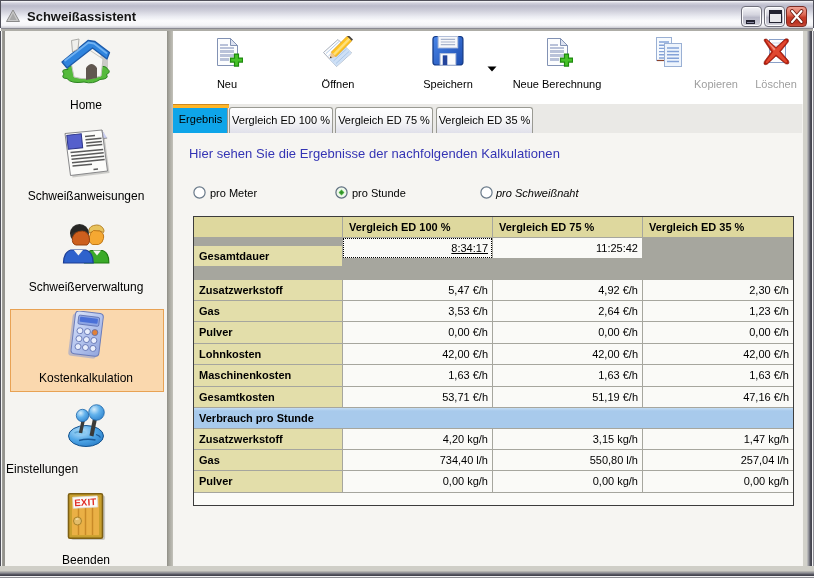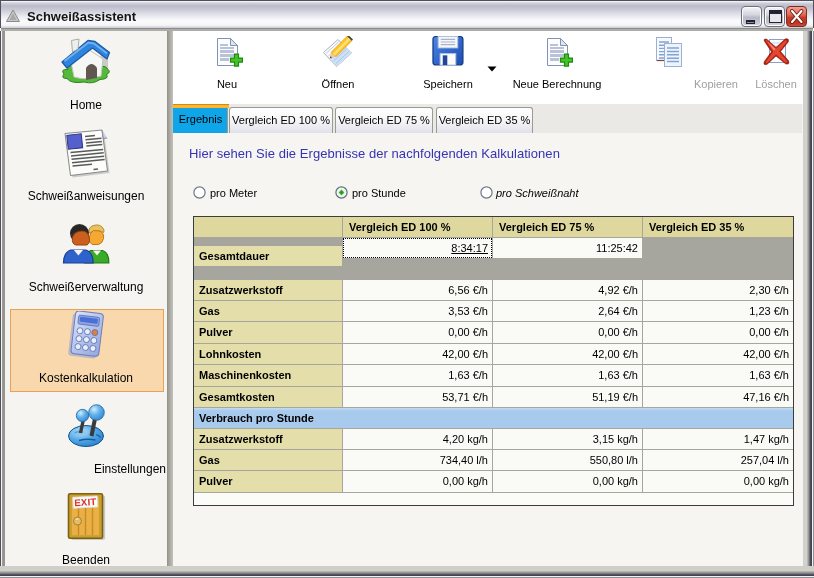--- a/index.html
+++ b/index.html
@@ -111,21 +111,21 @@
 <div id="tbl" class="abs" style="left:193px;top:216px;width:601px;height:290px;border:1px solid #3c3c3c;background:#a6a69e;">
 
 <div class="abs hdr" style="left:0;top:0px;width:148px;height:20px;line-height:20px;"></div>
 <div class="abs hdr" style="left:149px;top:0px;width:149px;height:20px;line-height:20px;">Vergleich ED 100 %</div>
 <div class="abs hdr" style="left:299px;top:0px;width:149px;height:20px;line-height:20px;">Vergleich ED 75 %</div>
 <div class="abs hdr" style="left:449px;top:0px;width:150px;height:20px;line-height:20px;">Vergleich ED 35 %</div>
 <div class="abs lab" style="left:0;top:21px;width:148px;height:20px;line-height:20px;margin-top:8px;">Gesamtdauer</div>
 <div class="abs val" style="left:149px;top:21px;width:149px;height:20px;line-height:20px;outline:1px dotted #000;outline-offset:-1px;text-decoration:underline;">8:34:17</div>
 <div class="abs val" style="left:299px;top:21px;width:149px;height:20px;line-height:20px;">11:25:42</div>
 <div class="abs lab" style="left:0;top:63px;width:148px;height:20px;line-height:20px;">Zusatzwerkstoff</div>
-<div class="abs val" style="left:149px;top:63px;width:149px;height:20px;line-height:20px;">6,56 €/h</div>
+<div class="abs val" style="left:149px;top:63px;width:149px;height:20px;line-height:20px;">5,47 €/h</div>
 <div class="abs val" style="left:299px;top:63px;width:149px;height:20px;line-height:20px;">4,92 €/h</div>
 <div class="abs val" style="left:449px;top:63px;width:150px;height:20px;line-height:20px;">2,30 €/h</div>
 <div class="abs lab" style="left:0;top:84px;width:148px;height:20px;line-height:20px;">Gas</div>
 <div class="abs val" style="left:149px;top:84px;width:149px;height:20px;line-height:20px;">3,53 €/h</div>
 <div class="abs val" style="left:299px;top:84px;width:149px;height:20px;line-height:20px;">2,64 €/h</div>
 <div class="abs val" style="left:449px;top:84px;width:150px;height:20px;line-height:20px;">1,23 €/h</div>
 <div class="abs lab" style="left:0;top:105px;width:148px;height:21px;line-height:21px;">Pulver</div>
 <div class="abs val" style="left:149px;top:105px;width:149px;height:21px;line-height:21px;">0,00 €/h</div>
 <div class="abs val" style="left:299px;top:105px;width:149px;height:21px;line-height:21px;">0,00 €/h</div>
 <div class="abs val" style="left:449px;top:105px;width:150px;height:21px;line-height:21px;">0,00 €/h</div>
@@ -243,21 +243,21 @@
 <ellipse cx="24" cy="34" rx="17.5" ry="10.5" fill="url(#jb)" stroke="#16538e" stroke-width="1"></ellipse>
 <path d="M12.5 31 Q16 29.2 20.5 30.2" stroke="#1a5a98" stroke-width="1.5" fill="none"></path>
 <path d="M17 38.5 Q25 36.2 33.5 38" stroke="#1a5a98" stroke-width="1.5" fill="none"></path>
 <path d="M34 32.5 Q37.5 33.5 38.5 35.5" stroke="#1a5a98" stroke-width="1.2" fill="none"></path>
 <ellipse cx="17" cy="30.5" rx="7" ry="2.6" fill="#7cc4f0" opacity="0.7"></ellipse>
 <path d="M21.5 17 L18.5 31" stroke="#3a3a38" stroke-width="3.4"></path>
 <path d="M33.5 14 L29.5 34" stroke="#3a3a38" stroke-width="4"></path>
 <circle cx="20.5" cy="13.5" r="6.2" fill="url(#jk)" stroke="#1e66a8" stroke-width="0.8"></circle>
 <circle cx="34.5" cy="10.5" r="7.8" fill="url(#jk)" stroke="#1e66a8" stroke-width="0.8"></circle>
 </svg></div>
-<div class="abs" style="left:6px;top:462px;width:160px;text-align:right;font-size:12px;color:#000;">Einstellungen</div>
+<div class="abs" style="left:6px;top:462px;width:160px;text-align:left;font-size:12px;color:#000;">Einstellungen</div>
 <div class="abs" style="left:62px;top:493px;width:48px;height:48px;"><svg width="48" height="48" viewBox="0 0 48 48" style="overflow:visible">
 <rect x="6.5" y="0.8" width="34" height="44.5" rx="2" fill="#8a8a84" opacity="0.42" transform="translate(2.6,1.6)"></rect>
 <rect x="6.5" y="0.8" width="34" height="44.5" rx="1.5" fill="#c9a02e" stroke="#7e6014" stroke-width="1.6"></rect>
 <rect x="10" y="4.2" width="27" height="38" fill="#eab045"></rect>
 <path d="M16.5 5 L16.5 42 M23.5 5 L23.5 42 M30.5 5 L30.5 42" stroke="#c98a28" stroke-width="1.5"></path>
 <rect x="11" y="3.6" width="24.5" height="11" fill="#fcfcfa" stroke="#dededa" stroke-width="0.8" transform="rotate(-3 23 9)"></rect>
 <text x="23.4" y="12.6" font-family="Liberation Sans, sans-serif" font-size="9.6" font-weight="bold" fill="#e03028" text-anchor="middle" transform="rotate(-3 23 9)" letter-spacing="0.2">EXIT</text>
 <circle cx="15.5" cy="28" r="4" fill="#e2bc6a" stroke="#a8842c" stroke-width="1"></circle>
 <path d="M13.8 26.5 Q15 25.4 16.6 26.2" stroke="#f6e2ae" stroke-width="1.1" fill="none"></path>
 </svg></div>

